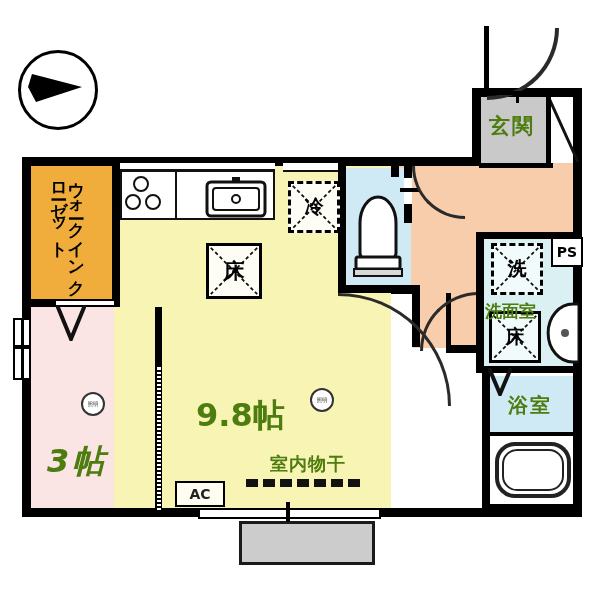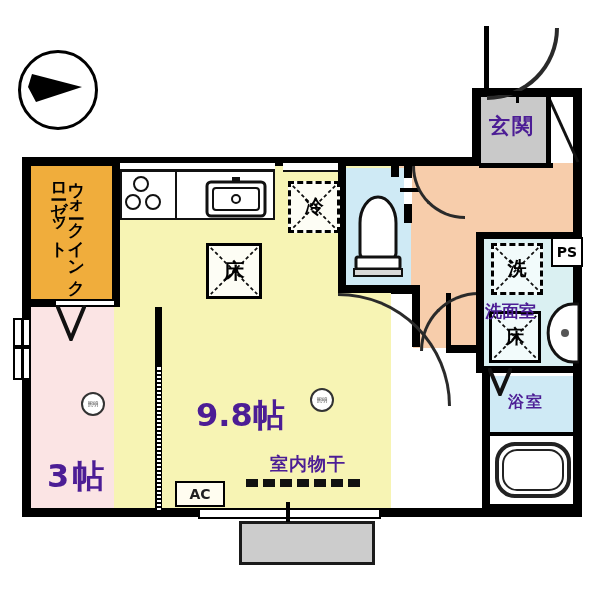--- a/index.html
+++ b/index.html
@@ -19,21 +19,21 @@
 
   
   .fill { position: absolute; box-sizing: border-box; }
 
   
   .wall { position: absolute; background: #000000; }
 
   
   .lbl {
     position: absolute;
-    color: #4c1d95;
+    color: #4d7c0f;
     white-space: nowrap;
     letter-spacing: 0px;
     font-weight: bold;
   }
   .lbl-v {
     position: absolute;
     color: #000000;
     writing-mode: vertical-rl;
     text-orientation: upright;
     font-weight: bold;
@@ -303,26 +303,26 @@
 
   <div class="light-icon" style="left:81px; top:392px; width:20px; height:20px; font-size:9px;">
     <span style="transform:scale(0.62);">照明</span>
   </div>
   <div class="light-icon" style="left:310px; top:388px; width:20px; height:20px; font-size:9px;">
     <span style="transform:scale(0.62);">照明</span>
   </div>
 
   <div class="lbl-v" style="left:50px; top:171px; height:124px; font-size:17px;">ウォークインクローゼット</div>
 
-  <div class="lbl" style="left:47px; top:455px; font-size:32px; letter-spacing:3px;">3帖</div>
+  <div class="lbl" style="left:47px; top:440px; font-size:32px; letter-spacing:3px;font-style:italic;">3帖</div>
 
   <div class="lbl" style="left:196px; top:394px; font-size:32px;">9.8帖</div>
 
   <div class="lbl" style="left:254px; top:452px; font-size:18px; letter-spacing:1px;margin-left:16px;">室内物干</div>
 
   <div class="lbl" style="left:489px; top:112px; font-size:21px; letter-spacing:2px;">玄関</div>
 
   <div class="lbl" style="left:485px; top:300px; font-size:17px; letter-spacing:0px;">洗面室</div>
 
-  <div class="lbl" style="left:508px; top:392px; font-size:16px; letter-spacing:2px;">浴室</div>
+  <div class="lbl" style="left:508px; top:392px; font-size:20px; letter-spacing:2px;">浴室</div>
 
 
 </div>
 
 </body></html>

